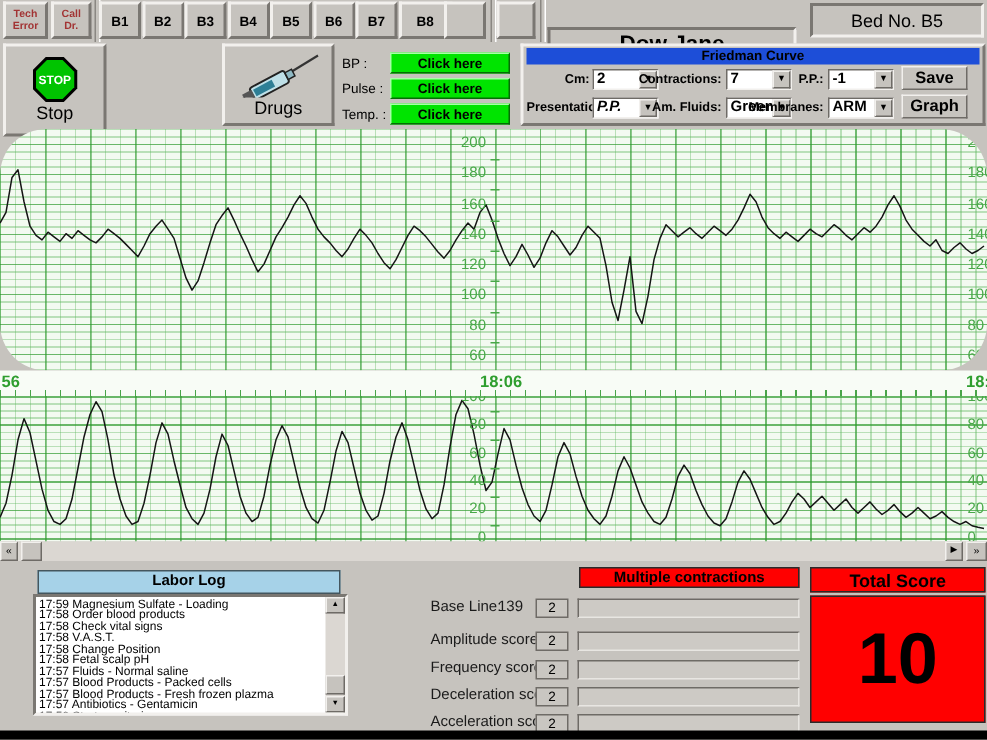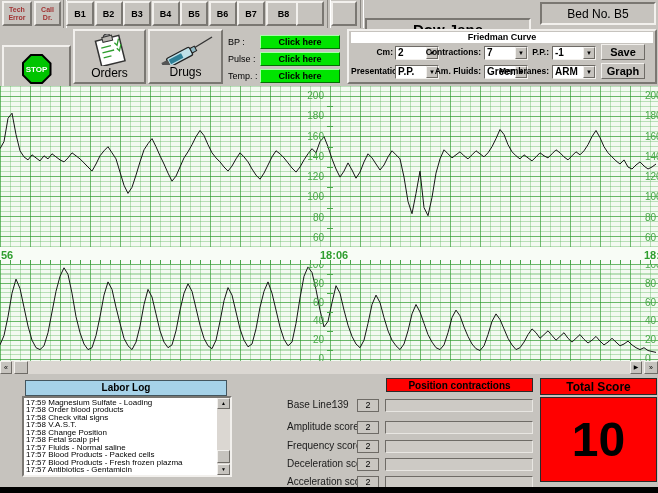--- a/index.html
+++ b/index.html
@@ -19,21 +19,21 @@
   .bigbtn{flex-direction:column;font-size:12px;}
   .oct-outer{width:30px;height:30px;background:#000;display:flex;align-items:center;justify-content:center;
     clip-path:polygon(30% 0,70% 0,100% 30%,100% 70%,70% 100%,30% 100%,0 70%,0 30%);}
   .oct-inner{width:26px;height:26px;background:#00c400;display:flex;align-items:center;justify-content:center;
     clip-path:polygon(30% 0,70% 0,100% 30%,100% 70%,70% 100%,30% 100%,0 70%,0 30%);
     color:#fff;font-weight:bold;font-size:8px;}
   .vlabel{font-size:9px;font-weight:normal;line-height:14px;}
   .greenbtn{background:#00e400;border-top:1px solid #a8ffa8;border-left:1px solid #a8ffa8;
     border-right:1px solid #056d05;border-bottom:1px solid #056d05;box-sizing:border-box;
     font-size:9px;font-weight:bold;text-align:center;line-height:12px;cursor:pointer;}
-  .fr-title{background:#ffffff;font-weight:bold;font-size:9px;text-align:center;line-height:11px;}
+  .fr-title{background:#1d4ed8;font-weight:bold;font-size:9px;text-align:center;line-height:11px;}
   .fr-label{font-size:8.5px;font-weight:bold;text-align:right;line-height:14px;}
   .combo{background:#fff;border-top:1px solid #6e6b66;border-left:1px solid #6e6b66;
     border-right:1px solid #f2f0ed;border-bottom:1px solid #f2f0ed;box-sizing:border-box;}
   .combo .val{position:absolute;left:2px;top:0;font-size:10px;font-weight:bold;line-height:12px;}
   .combo .arrow{position:absolute;right:0;top:0;width:12px;height:12px;font-size:6px;line-height:11px;
     text-align:center;}
   .smallbtn{font-size:11px;font-weight:bold;justify-content:center;}
   .chart{overflow:hidden;}
   .chart-upper{background-color:#f3faf1;background-image:
     repeating-linear-gradient(180deg, transparent 0 10px, rgba(40,150,40,.55) 10px 11px, transparent 11px 20px),
@@ -95,43 +95,29 @@
     <div class="abs raised btn" style="left:331px;top:1px;width:26px;height:25px;"></div>
     <div class="abs sep" style="left:360px;top:0;height:28px;"></div>
     <div class="abs sunken btn" style="left:365px;top:2px;width:166px;height:23px;font-weight:bold;font-size:15px;margin-top:16px;">
       <span>Dow Jane</span>
     </div>
     <div class="abs sunken btn" style="left:540px;top:2px;width:116px;height:23px;font-size:12px;">
       <span>Bed No. B5</span>
     </div>
   </div>
 
-  <div class="abs raised btn bigbtn" style="left:2px;top:29px;width:69px;height:62px;margin-top:16px;">
+  <div class="abs raised btn bigbtn" style="left:2px;top:29px;width:69px;height:62px;">
     <div class="oct-outer">
       <div class="oct-inner">
           <span>STOP</span>
         </div>
     </div>
     <span>Stop</span>
   </div>
 
-  <div class="abs raised btn bigbtn" style="left:73px;top:29px;width:73px;height:55px;">
-    <span style="display:block;width:40px;height:32px;">
-      <svg width="40" height="32" viewBox="0 0 40 32">
-        <g transform="rotate(-14 20 16)">
-          <rect x="8" y="4" width="24" height="26" fill="#fff" stroke="#333" stroke-width="1.5"></rect>
-          <circle cx="20" cy="3" r="3.5" fill="#9a9a9a" stroke="#333"></circle>
-          <rect x="15" y="2" width="10" height="5" fill="#b9b6b1" stroke="#333"></rect>
-          <path d="M12 12h10 M12 17h12 M12 22h8" stroke="#2f9e2f" stroke-width="1.3" fill="none"></path>
-          <path d="M26 10l2 3 3-6 M27 16l2 3 3-6" stroke="#2f9e2f" stroke-width="1.3" fill="none"></path>
-        </g>
-      </svg>
-    </span>
-    <span>Orders</span>
-  </div>
 
   <div class="abs raised btn bigbtn" style="left:148px;top:29px;width:75px;height:55px;">
     <span style="display:block;width:56px;height:30px;">
       <svg width="56" height="30" viewBox="0 0 56 30">
         <line x1="54" y1="2" x2="36" y2="13" stroke="#333" stroke-width="1.4"></line>
         <g transform="rotate(-28 24 20)">
           <rect x="8" y="16" width="26" height="9" rx="2" fill="#bfe0e8" stroke="#222" stroke-width="1.3"></rect>
           <rect x="10" y="18" width="14" height="5" fill="#2e7f96"></rect>
           <rect x="2" y="17.5" width="7" height="6" fill="#555"></rect>
           <line x1="0" y1="20.5" x2="3" y2="20.5" stroke="#333" stroke-width="2"></line>
@@ -173,40 +159,40 @@
     <span class="abs fr-label" style="left:150px;top:14px;width:50px;">P.P.:</span>
     <div class="abs combo" style="left:203px;top:15px;width:44px;height:14px;">
       <span class="val">-1</span>
       <span class="arrow raised1">▼</span>
     </div>
     <div class="abs raised1 btn smallbtn" style="left:252px;top:13px;width:44px;height:16px;">
       <span>Save</span>
     </div>
 
     <span class="abs fr-label" style="left:2px;top:33px;width:42px;">Presentation:</span>
-    <div class="abs combo" style="left:46px;top:34px;width:44px;height:14px;">
+    <div class="abs combo" style="left:46px;top:34px;width:44px;height:14px;font-style:italic;">
       <span class="val">P.P.</span>
       <span class="arrow raised1">▼</span>
     </div>
     <span class="abs fr-label" style="left:60px;top:33px;width:72px;">Am. Fluids:</span>
     <div class="abs combo" style="left:135px;top:34px;width:44px;height:14px;">
       <span class="val">Green</span>
       <span class="arrow raised1">▼</span>
     </div>
     <span class="abs fr-label" style="left:150px;top:33px;width:50px;">Membranes:</span>
     <div class="abs combo" style="left:203px;top:34px;width:44px;height:14px;">
       <span class="val">ARM</span>
       <span class="arrow raised1">▼</span>
     </div>
     <div class="abs raised1 btn smallbtn" style="left:252px;top:32px;width:44px;height:16px;">
       <span>Graph</span>
     </div>
   </div>
 
-  <div class="abs chart chart-upper" id="chart-upper" style="left:0;top:86px;width:658px;height:161px;">
+  <div class="abs chart chart-upper" id="chart-upper" style="left:0;top:86px;width:658px;height:161px;border-radius:31px;">
     <svg class="trace" id="trace-upper" width="658" height="161">
         <polyline points="0,62.7 4,55.6 8,32.3 12,27.2 16,48.5 20,64.8 24,70.9 28,73.9 32,68.8 36,71.9 40,74.9 44,69.8 48,72.9 52,67.8 56,70.9 60,73.9 64,75.9 68,71.9 72,66.8 76,69.8 80,72.9 84,76.9 88,81.0 92,85.1 96,78.0 100,69.8 104,64.8 108,60.7 112,66.8 116,72.9 120,86.1 124,99.3 128,107.4 132,101.3 136,89.1 140,75.9 144,63.8 148,57.7 152,52.6 156,60.7 160,69.8 164,78.0 168,87.1 172,95.2 176,90.1 180,81.0 184,71.9 188,65.8 192,58.7 196,50.6 200,44.5 204,49.6 208,58.7 212,66.8 216,71.9 220,75.9 224,81.0 228,85.1 232,80.0 236,72.9 240,66.8 244,70.9 248,75.9 252,83.0 256,89.1 260,93.2 264,87.1 268,79.0 272,70.9 276,64.8 280,67.8 284,71.9 288,76.9 292,82.0 296,86.1 300,81.0 304,73.9 308,67.8 312,62.7 316,66.8 320,55.6 324,50.6 328,60.7 332,72.9 336,83.0 340,91.1 344,85.1 348,76.9 352,84.0 356,92.2 360,86.1 364,75.9 368,67.8 372,71.9 376,78.0 380,84.0 384,79.0 388,70.9 392,64.8 396,68.8 400,72.9 404,91.1 408,115.5 412,127.7 416,107.4 420,85.1 424,121.6 428,129.7 432,111.4 436,87.1 440,72.9 444,63.8 448,67.8 452,71.9 456,68.8 460,65.8 464,69.8 468,72.9 472,68.8 476,64.8 480,67.8 484,70.9 488,66.8 492,60.7 496,52.6 500,43.5 504,48.5 508,58.7 512,65.8 516,69.8 520,72.9 524,68.8 528,71.9 532,74.9 536,70.9 540,66.8 544,69.8 548,71.9 552,67.8 556,63.8 560,66.8 564,70.9 568,73.9 572,69.8 576,65.8 580,68.8 584,64.8 588,58.7 592,50.6 596,44.5 600,51.6 604,60.7 608,66.8 612,70.9 616,74.9 620,78.0 624,73.9 628,81.0 632,83.0 636,79.0 640,75.9 644,80.0 648,83.0 652,81.0 656,78.0" fill="none" stroke="#151515" stroke-width="1" stroke-linejoin="round"></polyline>
       </svg>
   <div class="ylab" style="left: 294px; top: 4px; text-align: right;">200</div>
       <div class="ylab" style="left: 645px; top: 4px; text-align: left;">200</div>
       <div class="ylab" style="left: 294px; top: 24.2857px; text-align: right;">180</div>
       <div class="ylab" style="left: 645px; top: 24.2857px; text-align: left;">180</div>
       <div class="ylab" style="left: 294px; top: 44.5714px; text-align: right;">160</div>
       <div class="ylab" style="left: 645px; top: 44.5714px; text-align: left;">160</div>
       <div class="ylab" style="left: 294px; top: 64.8571px; text-align: right;">140</div>
@@ -292,21 +278,21 @@
         </div>
         <div class="abs raised1" style="left:0;bottom:12px;width:13px;height:13px;"></div>
         <div class="abs raised1 btn sbbtn" style="left:0;bottom:0;width:13px;height:11px;">
           <span style="font-size:5px;">▼</span>
         </div>
       </div>
     </div>
   </div>
 
   <div class="abs redpanel btn" style="left:386px;top:378px;width:147px;height:14px;font-weight:bold;font-size:10px;">
-    <span>Position contractions</span>
+    <span>Multiple contractions</span>
   </div>
 
   <div id="score-rows">
       <div class="scorelabel" style="left: 287px; top: 399px;">Base Line:</div>
       <div class="scorelabel" style="left: 332px; top: 399px;">139</div>
       <div class="numbox" style="left: 357px; top: 399px;">2</div>
       <div class="longbox" style="left: 385px; top: 399px;"></div>
       <div class="scorelabel" style="left: 287px; top: 421px;">Amplitude score</div>
       <div class="numbox" style="left: 357px; top: 421px;">2</div>
       <div class="longbox" style="left: 385px; top: 421px;"></div>

